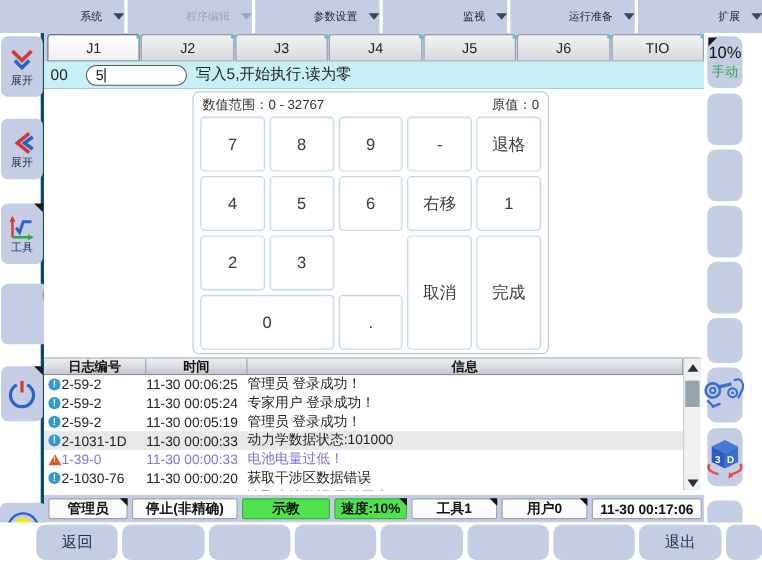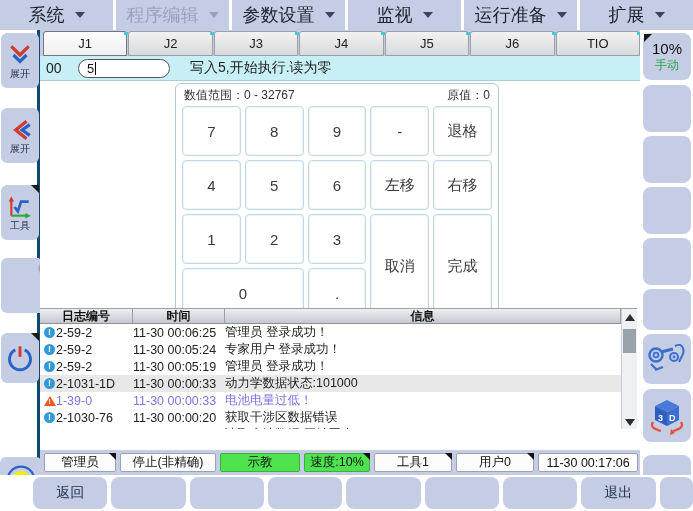--- a/index.html
+++ b/index.html
@@ -2,22 +2,22 @@
 <html><head>
 <meta charset="utf-8">
 <style>
   * { margin:0; padding:0; box-sizing:border-box; }
   html,body { background:#888; }
   body { font-family:"Liberation Sans","DejaVu Sans",sans-serif; }
   .screen { position:relative; width:693px; height:511px; background:#fff; overflow:hidden; }
 
   
   .menubar { position:absolute; left:0; top:0; width:693px; height:30px; background:#fff; display:flex; gap:3px; }
-  .menu-item { flex:1; background:#c4cde4; display:flex; align-items:center; justify-content:center; gap:10px;
-               font-size:18px; color:#1c2430; cursor:default; }
+  .menu-item { flex:1; background:#c4cde4; display:flex; align-items:center; justify-content:flex-end; gap:10px;
+               font-size:10px; color:#1c2430; cursor:default; }
   .menu-item .caret { width:0; height:0; border-left:5px solid transparent; border-right:5px solid transparent; border-top:6px solid #3a4656; }
   .menu-item.disabled { color:#9aa3b8; }
   .menu-item.disabled .caret { border-top-color:#9aa3b8; }
 
   
   .sidebar { position:absolute; left:0; top:30px; width:40px; height:445px; background:#fff; border-right:3px solid #0c4a6e; }
   .side-btn { position:absolute; left:1px; width:38px; background:#c4cde4; border-radius:6px;
               display:flex; flex-direction:column; align-items:center; justify-content:center; }
   .side-btn .lbl { font-size:10px; color:#203050; line-height:11px; }
   .side-btn.disabled .lbl { color:#aab0bd; }
@@ -33,37 +33,37 @@
   .tab.active { background:linear-gradient(#fdfdfd,#efefef); border-color:#70767e; }
   .tab::after { content:""; position:absolute; top:0; right:-2px; width:4px; height:3px; background:#49c8da; }
 
   
   .editrow { position:absolute; left:40px; top:56px; width:600px; height:25px; background:#c9eff6;
              display:flex; align-items:center; border-bottom:1px solid #a9ced6; }
   .lineno { width:38px; text-align:left; padding-left:6px; font-size:14px; color:#222; }
   .edit-input { width:92px; height:19px; background:#fff; border:1.5px solid #555; border-radius:10px;
                 font-size:13px; color:#111; padding:0 8px; display:flex; align-items:center; }
   .cursorbar { display:inline-block; width:1px; height:13px; background:#000; margin-left:1px; }
-  .edit-msg { font-size:14px; color:#222; margin-left:20px; }
+  .edit-msg { font-size:14px; color:#222; margin-left:8px; }
 
   
   .content { position:absolute; left:40px; top:81px; width:600px; height:244px; background:#fff; }
   .keypad-panel { position:absolute; left:135px; top:2px; width:324px; height:239px;
                   border:1px solid #aecbde; border-radius:6px; background:#fff; padding:2px 6px 5px 6px; }
   .kp-head { display:flex; justify-content:space-between; font-size:12px; color:#333; padding:1px 2px 2px 2px;gap:14px; }
   .kp-grid { display:grid; height:212px; grid-template-columns:repeat(5,1fr); grid-template-rows:repeat(4,1fr); gap:4px; }
   .key { background:#fff; border:1px solid #c4d8e6; border-radius:4px; display:flex; align-items:center; justify-content:center;
          font-size:15px; color:#3a3a3a; box-shadow:0 0 0 1px #eef4f8 inset; }
   .key-cancel { grid-column:4; grid-row:3 / span 2; }
   .key-done   { grid-column:5; grid-row:3 / span 2; }
   .key-zero   { grid-column:1 / span 2; grid-row:4; }
   .key-dot    { grid-column:3; grid-row:4; }
 
   
-  .log { position:absolute; left:40px; top:308px; width:597px; height:121px; background:#fff; border-top:1px solid #98a0a8; overflow:hidden; }
+  .log { position:absolute; left:40px; top:325px; width:597px; height:121px; background:#fff; border-top:1px solid #98a0a8; overflow:hidden; }
   .log-head { display:grid; grid-template-columns:93px 92px 1fr 16px; height:15px;
               background:linear-gradient(#edeff1,#c5c9cf); border-bottom:1px solid #8a9198; }
   .log-head .hcell { font-size:12px; font-weight:bold; color:#111; text-align:center; line-height:14px; border-right:1px solid #98a0a8; }
   .log-rows { position:absolute; left:0; top:15px; width:581px; }
   .log-row { display:grid; grid-template-columns:16px 77px 92px 1fr; height:17px; align-items:center; font-size:12.5px; color:#222; }
   .log-row.sel { background:#e8e8e8; }
   .log-row.warn { color:#7b74e8; }
   .licon { width:11px; height:11px; margin-left:4px; }
   .info-ic { background:#2f9ad6; border-radius:50%; color:#fff; font-size:9px; font-weight:bold; text-align:center; line-height:11px; }
   .warn-ic { width:0; height:0; margin-left:4px; border-left:6px solid transparent; border-right:6px solid transparent; border-bottom:10px solid #e8571f; position:relative; }
@@ -71,35 +71,35 @@
   .log-sb { position:absolute; right:0; top:0; width:16px; height:125px; background:#eef0f2; border-left:1px solid #c7ccd2; }
   .sb-up,.sb-dn { position:absolute; left:3px; width:0; height:0; border-left:5px solid transparent; border-right:5px solid transparent; }
   .sb-up { top:5px; border-bottom:7px solid #2a2f36; }
   .sb-dn { bottom:8px; border-top:7px solid #2a2f36; }
   .sb-thumb { position:absolute; left:1px; top:20px; width:13px; height:24px; background:#97a2aa; }
 
   
   .statusbar { position:absolute; left:40px; top:450px; width:600px; height:25px; background:#c4cde4;
                display:flex; align-items:center; gap:4px; padding:0 2px 0 4px; }
   .st { position:relative; height:19px; background:#fcfcfc; border:1px solid #9aa2b0; border-radius:2px;
-        font-size:12.5px; color:#111; display:flex; align-items:center; justify-content:center; }
+        font-size:12.5px; color:#111; display:flex; align-items:center; justify-content:center;font-weight:bold; }
   .st.green { background:#4fe24f; border-color:#3ab03a; }
   .st-corner::after { content:""; position:absolute; top:-1px; right:-1px; width:0; height:0;
                       border-top:7px solid #111; border-left:7px solid transparent; }
 
   
   .bottombar { position:absolute; left:0; top:475px; width:693px; height:36px; background:#fff;
                display:flex; gap:4px; padding:2px 0 2px 33px; }
   .bot-btn { flex:1; background:#c4cde4; border-radius:8px; display:flex; align-items:center; justify-content:center;
              font-size:14px; color:#203050; }
   .bot-btn.small { flex:0.45; }
 
   
   .rightpanel { position:absolute; left:640px; top:30px; width:53px; height:445px; background:#fff; }
-  .rp-btn { position:absolute; left:3px; width:48px; background:#c4cde4; border-radius:8px;
+  .rp-btn { position:absolute; left:3px; width:32px; background:#c4cde4; border-radius:8px;
             display:flex; flex-direction:column; align-items:center; justify-content:center; }
   .rp-speed-val { font-size:15px; color:#111; }
   .rp-speed-mode { font-size:12px; color:#2aa84a; }
 </style>
 </head>
 <body>
 
 <div class="screen">
 
   <div class="menubar">
@@ -217,21 +217,20 @@
       </div>
       <div class="kp-grid">
         <div class="key">7</div>
         <div class="key">8</div>
         <div class="key">9</div>
         <div class="key">-</div>
         <div class="key">退格</div>
         <div class="key">4</div>
         <div class="key">5</div>
         <div class="key">6</div>
-        <div class="key">左移</div>
         <div class="key">右移</div>
         <div class="key">1</div>
         <div class="key">2</div>
         <div class="key">3</div>
         <div class="key key-cancel">取消</div>
         <div class="key key-done">完成</div>
         <div class="key key-zero">0</div>
         <div class="key key-dot">.</div>
       </div>
     </div>

